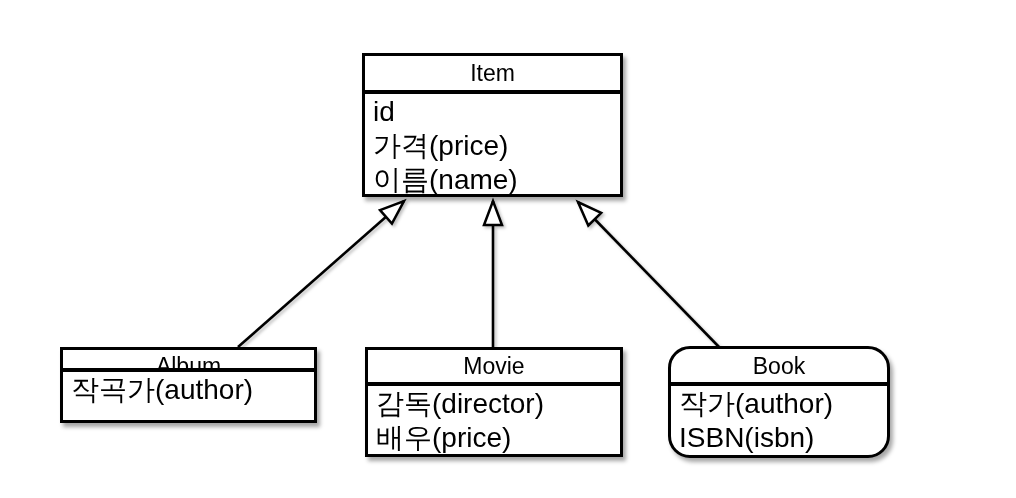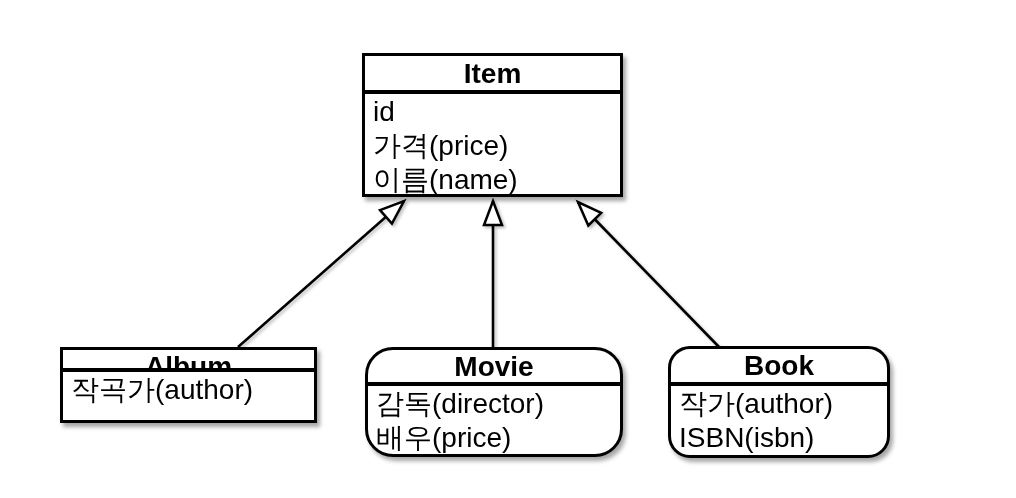--- a/index.html
+++ b/index.html
@@ -27,42 +27,42 @@
     position: absolute;
     box-sizing: border-box;
     border: 3px solid #000000;
     background: #ffffff;
     color: #000000;
     box-shadow: 3px 4px 4px rgba(0,0,0,0.35);
   }
   .class-title {
     box-sizing: border-box;
     border-bottom: 4px solid #000000;
-    font-weight: bold;
-    font-size: 28px;
+    font-weight: normal;
+    font-size: 23px;
     text-align: center;
     white-space: nowrap;
     overflow: hidden;
   }
   .class-fields {
     box-sizing: border-box;
     padding: 1px 8px 8px 8px;
     font-size: 28px;
     line-height: 34px;
     white-space: nowrap;
     overflow: hidden;
   }
   
   #box-item   { left: 362px; top: 53px;  width: 261px; height: 144px; }
   #box-item   .class-title { height: 38px; line-height: 35px; }
   
   #box-album  { left: 60px;  top: 347px; width: 257px; height: 76px; }
   #box-album  .class-title { height: 22px; line-height: 33px; }
   
-  #box-movie  { left: 365px; top: 347px; width: 258px; height: 110px; border-radius: 28px; }
+  #box-movie  { left: 365px; top: 347px; width: 258px; height: 110px; }
   #box-movie  .class-title { height: 36px; line-height: 33px; }
   
   #box-book   { left: 668px; top: 346px; width: 222px; height: 112px; border-radius: 22px; }
   #box-book   .class-title { height: 37px; line-height: 34px; }
 </style>
 </head>
 <body>
 
 <div class="canvas">
 

